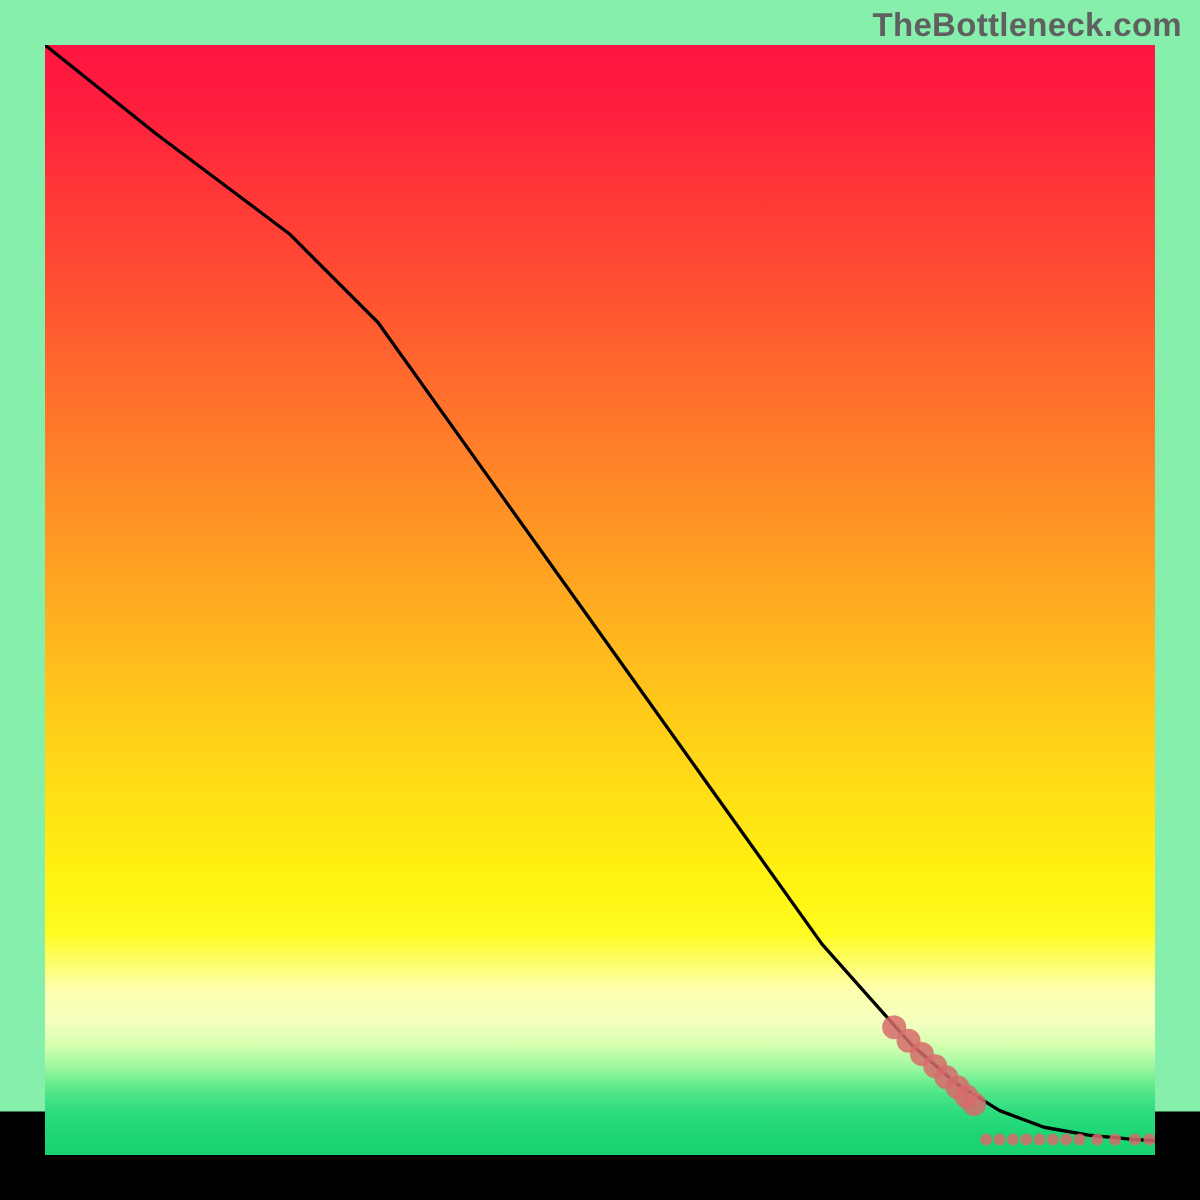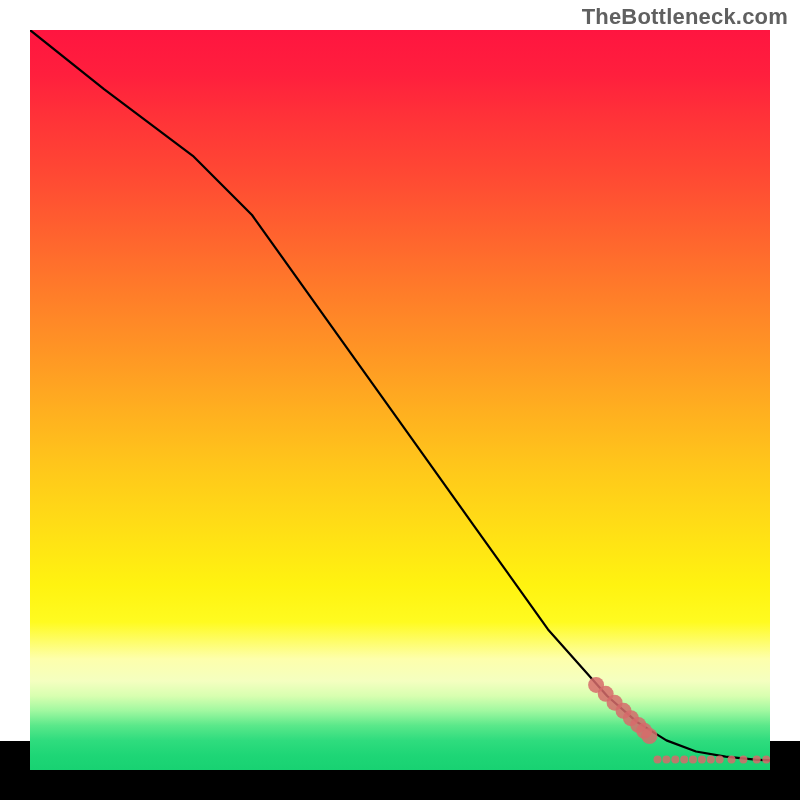--- a/index.html
+++ b/index.html
@@ -8,21 +8,21 @@
     width: 800px;
     height: 800px;
     overflow: hidden;
     background: #000000;
     font-family: Arial, Helvetica, sans-serif;
   }
   .stage {
     position: relative;
     width: 800px;
     height: 741px;
-    background: #ffffff;
+    background: #86efac;
   }
   .watermark {
     position: absolute;
     top: 4px;
     right: 12px;
     font-size: 22px;
     font-weight: 600;
     color: #606060;
     letter-spacing: 0.2px;
     z-index: 10;

